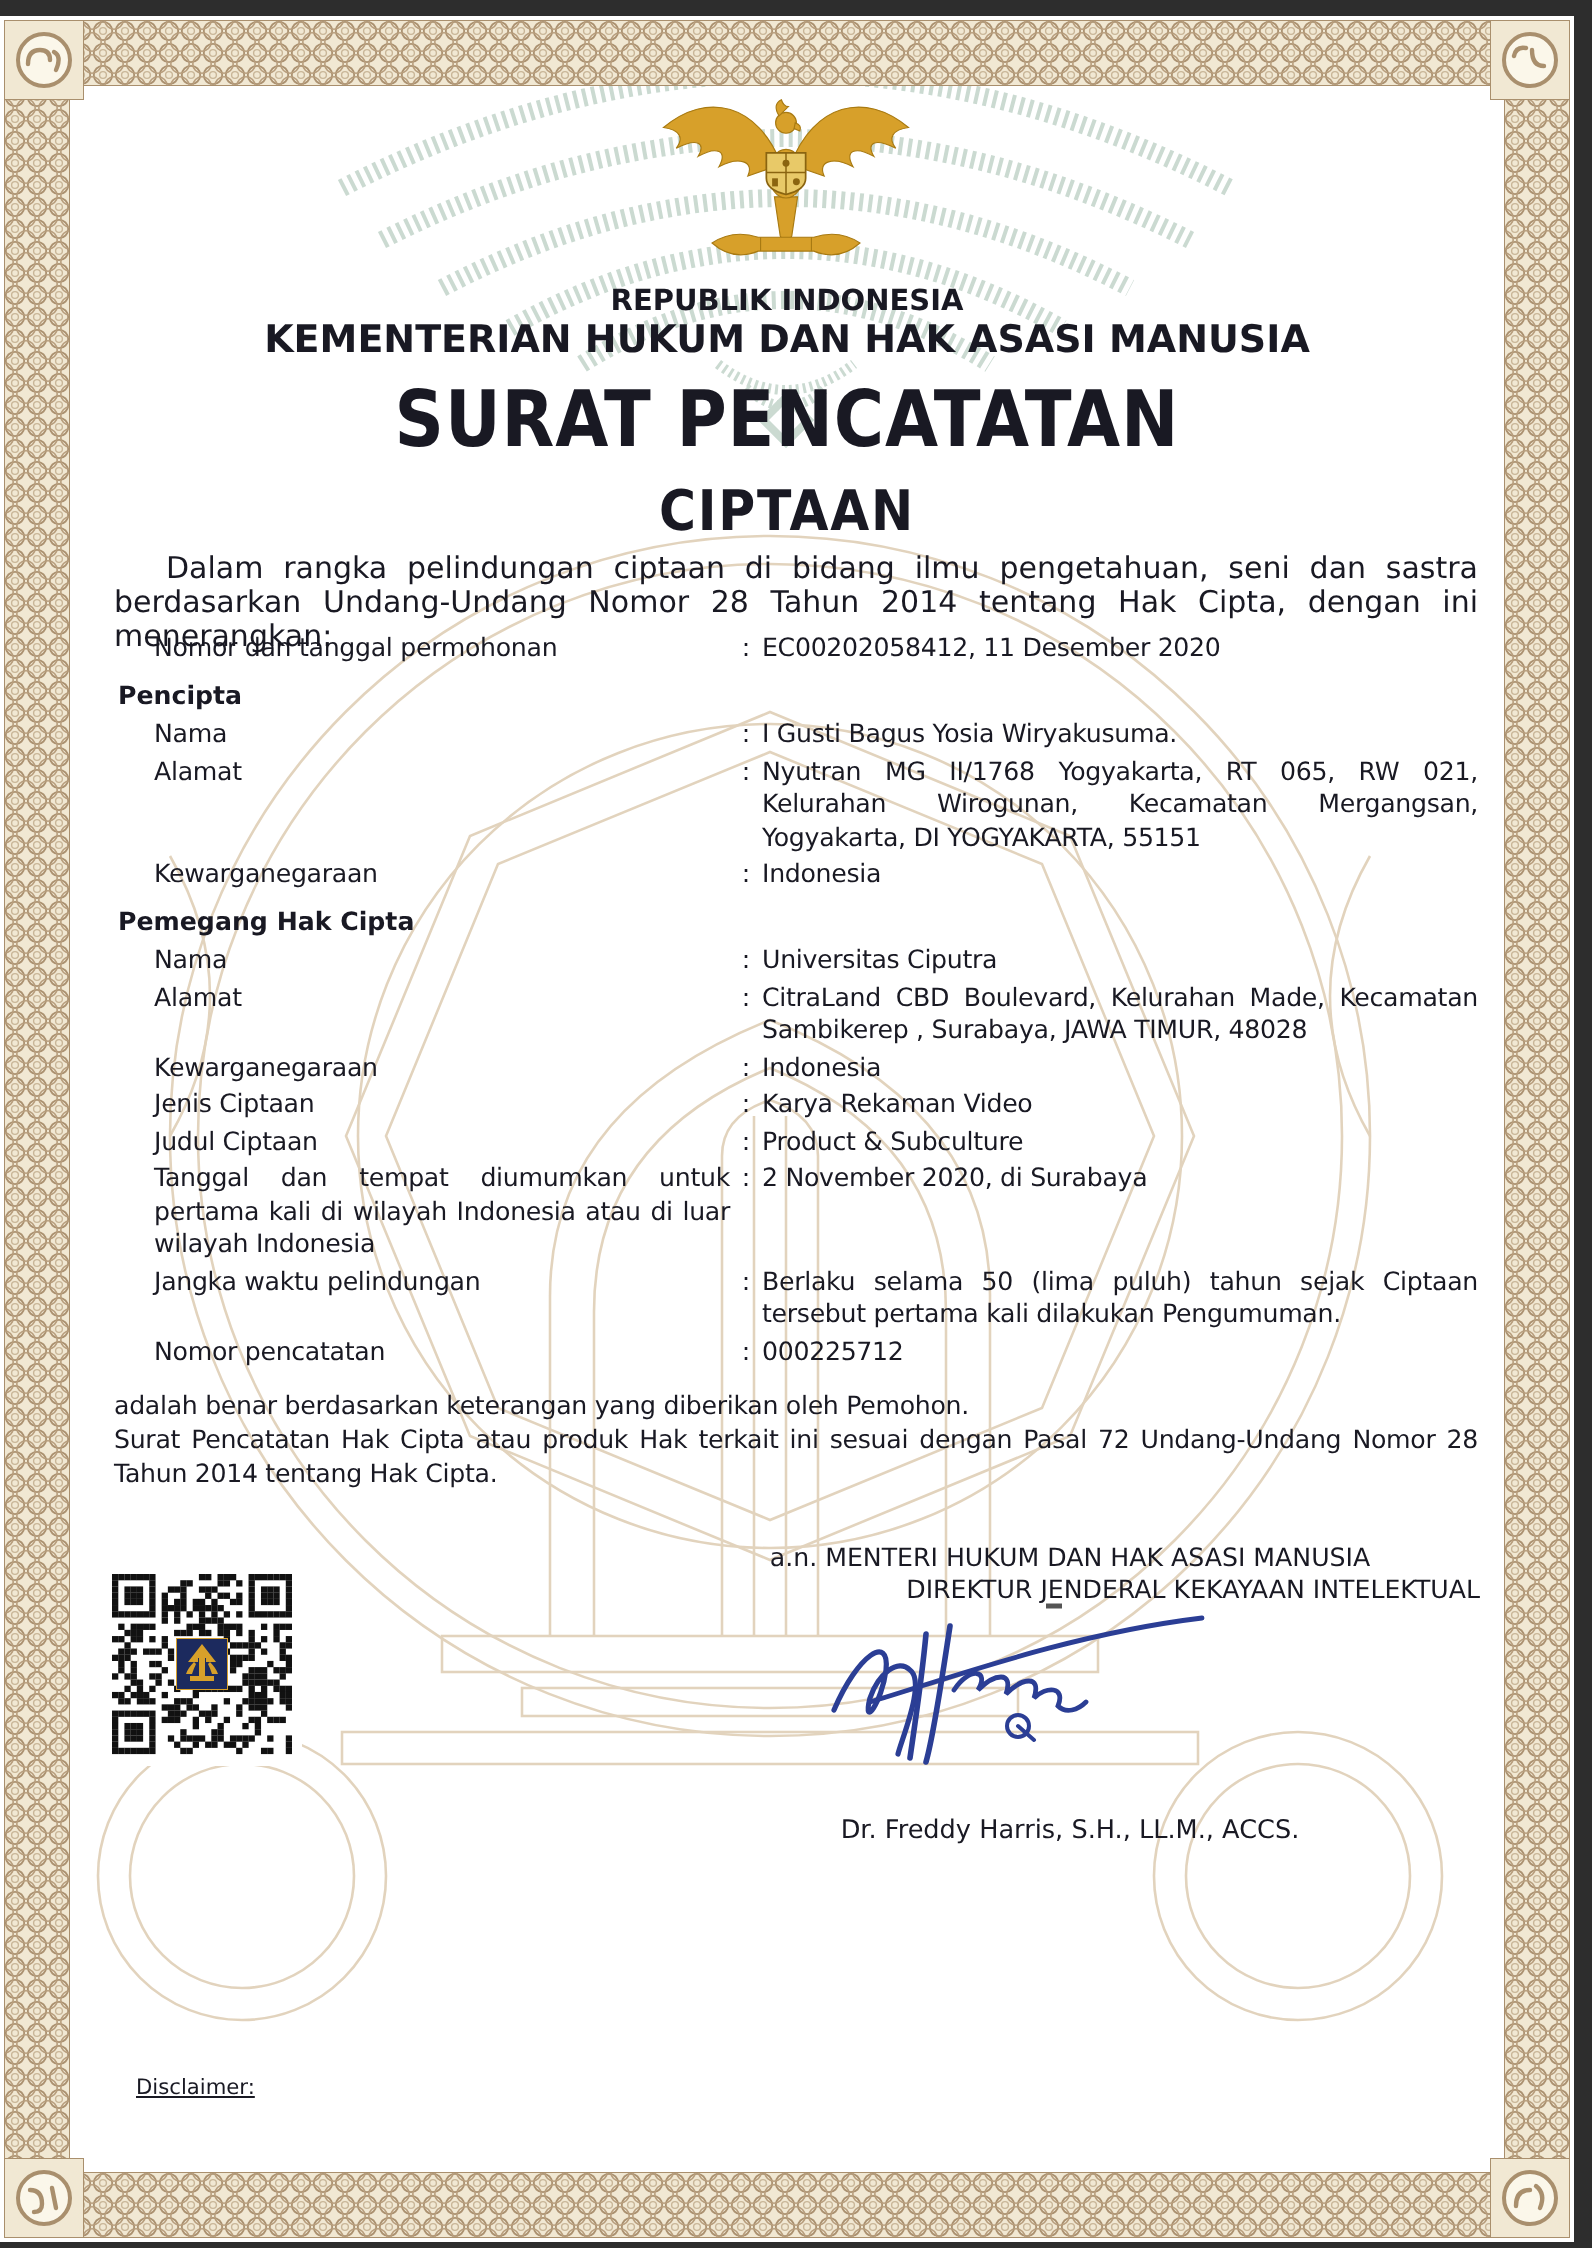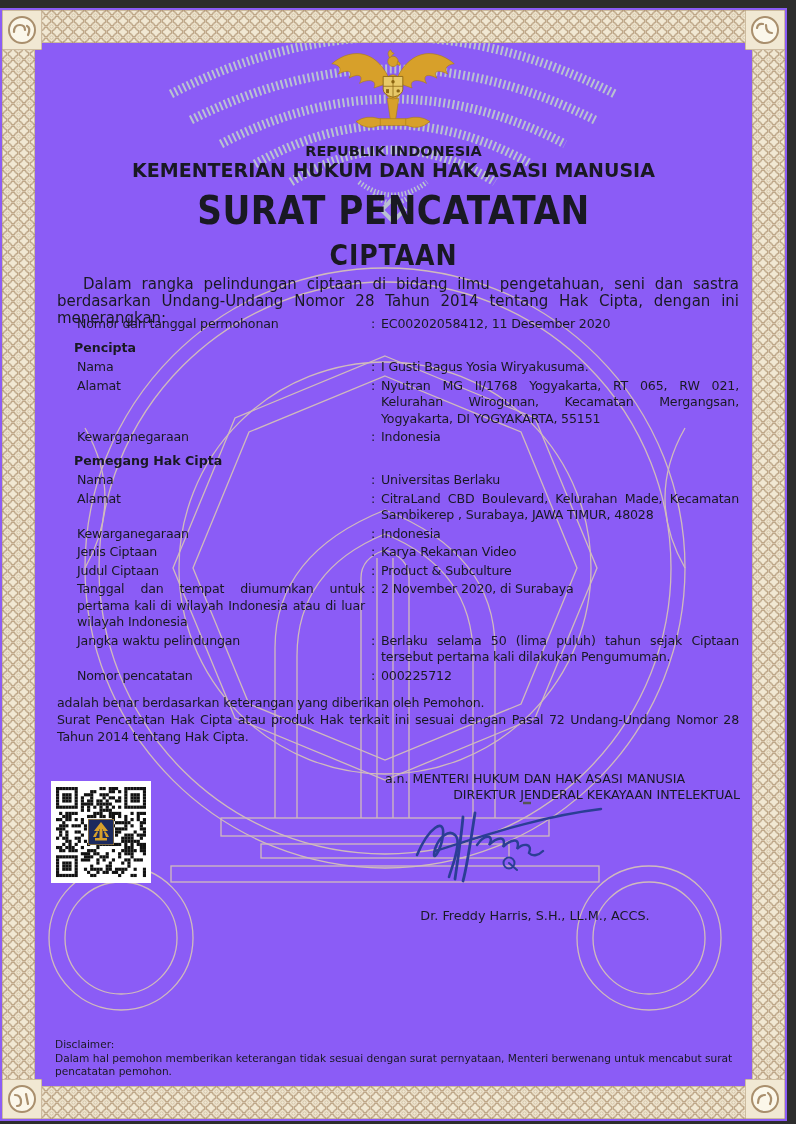--- a/index.html
+++ b/index.html
@@ -6,21 +6,21 @@
   body{
     width:796px;height:1124px;position:relative;overflow:hidden;
     background:#2d2d2d;
     font-family:"DejaVu Sans","Liberation Sans",sans-serif;
     color:#191923;
   }
   .abs{position:absolute;}
   
   .paper{
     position:absolute;left:0;top:8px;width:787px;height:1113px;
-    background:#8b5cf6;
+    background:#ffffff;
   }
   
   .band{position:absolute;z-index:3;}
   .band-top{left:2px;top:2px;width:783px;height:33px;}
   .band-bottom{left:2px;top:1078px;width:783px;height:33px;}
   .band-left{left:2px;top:2px;width:33px;height:1109px;}
   .band-right{left:752px;top:2px;width:33px;height:1109px;}
   .corner{position:absolute;width:40px;height:40px;z-index:4;}
   .corner-tl{left:2px;top:2px;}
   .corner-tr{left:745px;top:2px;}
@@ -42,36 +42,36 @@
     transform:scaleX(.9);transform-origin:center;}
   
   .intro{left:57px;top:268px;width:682px;z-index:5;
     font-size:15px;line-height:17px;text-align:justify;text-indent:26px;}
   .rows{left:57px;top:308px;width:682px;z-index:5;font-size:12.6px;line-height:16.5px;}
   .row{display:flex;margin-bottom:2px;}
   .rl{width:288px;text-align:justify;letter-spacing:-.15px;margin-left:20px;}
   .rc{width:16px;text-align:center;flex:none;}
   .rv{flex:1;text-align:justify;letter-spacing:-.15px;}
   .b{font-weight:normal;}
-  .sec{font-weight:bold;margin:7px 0 3px 17px;}
+  .sec{font-weight:bold;margin:7px 0 3px 2px;}
   .closing{left:57px;top:686px;width:682px;z-index:5;
     font-size:12.6px;line-height:17px;text-align:justify;letter-spacing:-.15px;}
   
   .sig-block{left:330px;top:763px;width:410px;height:160px;z-index:5;text-align:center;}
   .sig-line1{position:absolute;top:0;width:100%;font-size:12.6px;}
   .sig-line2{position:absolute;top:16px;width:100%;font-size:12.6px;text-align:right;}
   .sig-svg{position:absolute;left:75px;top:28px;}
   .sig-name{position:absolute;top:113px;width:100%;font-size:12.8px;margin-top:24px;}
   .sig-nip{position:absolute;top:130px;width:100%;font-size:12.8px;}
   
   .qr-box{left:51px;top:773px;width:100px;height:102px;background:#ffffff;
     padding:5px;z-index:5;box-sizing:border-box;}
   .qr-logo{position:absolute;left:37px;top:38px;width:26px;height:26px;}
   
-  .disclaimer{left:55px;top:1030px;width:690px;z-index:5;font-size:10.6px;line-height:13.5px;}
+  .disclaimer{left:68px;top:1030px;width:690px;z-index:5;font-size:10.6px;line-height:13.5px;text-decoration:underline;}
 </style>
 </head>
 <body>
 
 <svg width="0" height="0" style="position:absolute" aria-hidden="true">
   <defs>
     <pattern id="guil" width="11" height="11" patternUnits="userSpaceOnUse">
       <rect width="11" height="11" fill="#f1e8d3"></rect>
       <circle cx="5.5" cy="5.5" r="4.6" fill="none" stroke="#ab9170" stroke-width="0.9"></circle>
       <circle cx="0" cy="0" r="4.6" fill="none" stroke="#bda械" stroke-width="0"></circle>
@@ -221,21 +221,21 @@
     </div>
     <div class="row">
       <div class="rl">Kewarganegaraan</div>
       <div class="rc">:</div>
       <div class="rv">Indonesia</div>
     </div>
     <div class="sec">Pemegang Hak Cipta</div>
     <div class="row">
       <div class="rl">Nama</div>
       <div class="rc">:</div>
-      <div class="rv b">Universitas Berlaku</div>
+      <div class="rv b">Universitas Ciputra</div>
     </div>
     <div class="row">
       <div class="rl">Alamat</div>
       <div class="rc">:</div>
       <div class="rv">CitraLand CBD Boulevard, Kelurahan Made, Kecamatan Sambikerep , Surabaya, JAWA TIMUR, 48028</div>
     </div>
     <div class="row">
       <div class="rl">Kewarganegaraan</div>
       <div class="rc">:</div>
       <div class="rv">Indonesia</div>
@@ -669,16 +669,15 @@
         <rect x="11.5" y="10" width="3" height="9"></rect>
         <path d="M7,19 h12 v2.5 h-12 Z"></path>
         <path d="M9,12 q-3,3 -4,6 l3,0 q1,-3 2,-5 Z"></path>
         <path d="M17,12 q3,3 4,6 l-3,0 q-1,-3 -2,-5 Z"></path>
       </g>
     </svg>
   </div>
 
   <div class="abs disclaimer">
     <div>Disclaimer:</div>
-    <div>Dalam hal pemohon memberikan keterangan tidak sesuai dengan surat pernyataan, Menteri berwenang untuk mencabut surat pencatatan pemohon.</div>
   </div>
 
 </div>
 
 </body></html>

